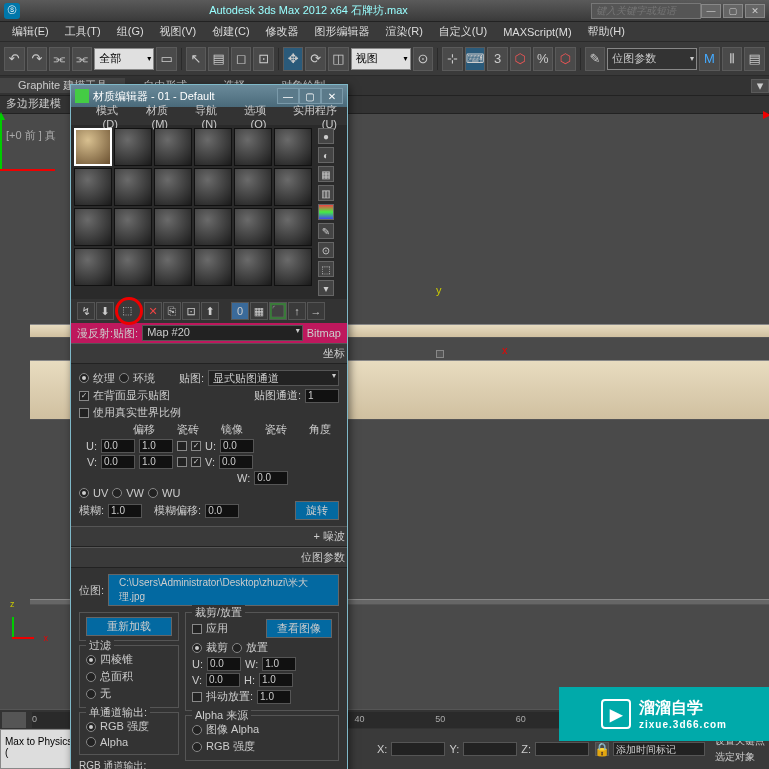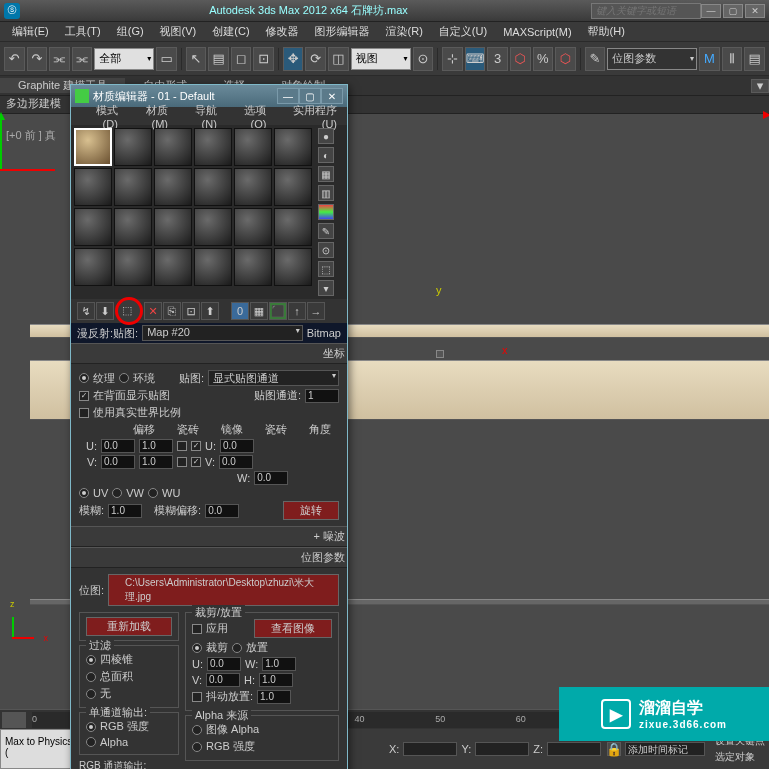--- a/index.html
+++ b/index.html
@@ -61,35 +61,35 @@
 .slot { background: radial-gradient(circle at 35% 30%, #6a6a6a, #1a1a1a); border: 1px solid #111; position: relative; }
 .slot.selected { border: 2px solid #fff; background: radial-gradient(circle at 35% 30%, #d8c090, #6a5030); }
 .slot-side { width: 22px; display: flex; flex-direction: column; gap: 3px; padding: 3px; }
 .side-btn { width: 16px; height: 16px; background: #444; border: 1px solid #666; font-size: 10px; display: flex; align-items: center; justify-content: center; }
 
 .mat-tools { display: flex; gap: 1px; padding: 3px 6px; background: #333; align-items: center; }
 .mat-tool { width: 18px; height: 18px; background: #3a3a3a; border: 1px solid #555; font-size: 11px; display: flex; align-items: center; justify-content: center; }
 .mat-tool.red-circle { border: 3px solid #e00; border-radius: 50%; width: 28px; height: 28px; position: relative; margin: -5px 0; }
 .mat-tool.red-circle .inner { width: 14px; height: 14px; }
 
-.map-row { display: flex; align-items: center; padding: 2px 6px; gap: 4px; background: #0f172a; font-size: 11px; }
+.map-row { display: flex; align-items: center; padding: 2px 6px; gap: 4px; background: #be185d; font-size: 11px; }
 .map-dd { flex: 1; height: 16px; background: #222; border: 1px solid #555; color: #ccc; padding: 0 4px; font-size: 11px; }
 
 
 .rollout { background: #333; }
 .rollout-hdr { background: #3a3a3a; text-align: right; font-size: 11px; padding: 2px; border-top: 1px solid #555; border-bottom: 1px solid #222; }
 .rollout-body { padding: 4px 8px; font-size: 11px; }
 .field-row { display: flex; align-items: center; gap: 4px; margin: 2px 0; }
 .radio { width: 10px; height: 10px; border-radius: 50%; border: 1px solid #888; background: #222; display: inline-block; }
 .radio.on::after { content: ""; display: block; width: 4px; height: 4px; background: #ccc; border-radius: 50%; margin: 2px; }
 .cbox { width: 10px; height: 10px; border: 1px solid #888; background: #222; display: inline-block; }
 .cbox.on::after { content: "✓"; font-size: 8px; display: block; text-align: center; line-height: 8px; color: #ccc; }
 .spinner { display: inline-block; width: 34px; height: 14px; background: #111; border: 1px solid #555; color: #ccc; font-size: 10px; padding: 0 2px; }
 .label { color: #ccc; }
-.btn { background: #7f1d1d; border: 1px solid #666; padding: 1px 16px; color: #ccc; font-size: 11px; }
+.btn { background: #0369a1; border: 1px solid #666; padding: 1px 10px; color: #ccc; font-size: 11px; }
 .col-hdrs { display: flex; gap: 22px; margin-left: 54px; }
 .group-box { border: 1px solid #555; padding: 4px 6px; margin: 4px 0; position: relative; }
 .group-box .gtitle { position: absolute; top: -8px; left: 6px; background: #333; padding: 0 3px; font-size: 11px; }
 
 
 .bottombars { position: absolute; left: 0; right: 0; bottom: 0; }
 .timeline { height: 20px; background: #333; border-top: 1px solid #555; position: relative; display: flex; align-items: center; }
 .timeline-track { flex: 1; height: 16px; background: #2a2a2a; margin: 0 4px; position: relative; }
 .tick { position: absolute; font-size: 9px; color: #aaa; top: 2px; }
 .statusbar { height: 40px; background: #3a3a3a; display: flex; align-items: stretch; }
@@ -465,21 +465,21 @@
       <span>X:</span>
         <span class="coord-box"></span>
       <span>Y:</span>
         <span class="coord-box"></span>
       <span>Z:</span>
         <span class="coord-box"></span>
     </div>
     <div style="display:flex;flex-direction:column;justify-content:center;gap:2px;padding:0 6px">
       <div class="field-row">
           <span class="tool-btn" style="width:14px;height:14px">🔒</span>
-          <span class="coord-box" style="width:80px">添加时间标记</span>
+          <span class="coord-box" style="width:92px">添加时间标记</span>
         </div>
     </div>
     <div style="display:flex;flex-direction:column;justify-content:center;gap:2px;padding:0 4px;font-size:10px">
       <span>设置关键点</span>
       <span>选定对象</span>
     </div>
   </div>
 </div>
 
 <div class="watermark">

